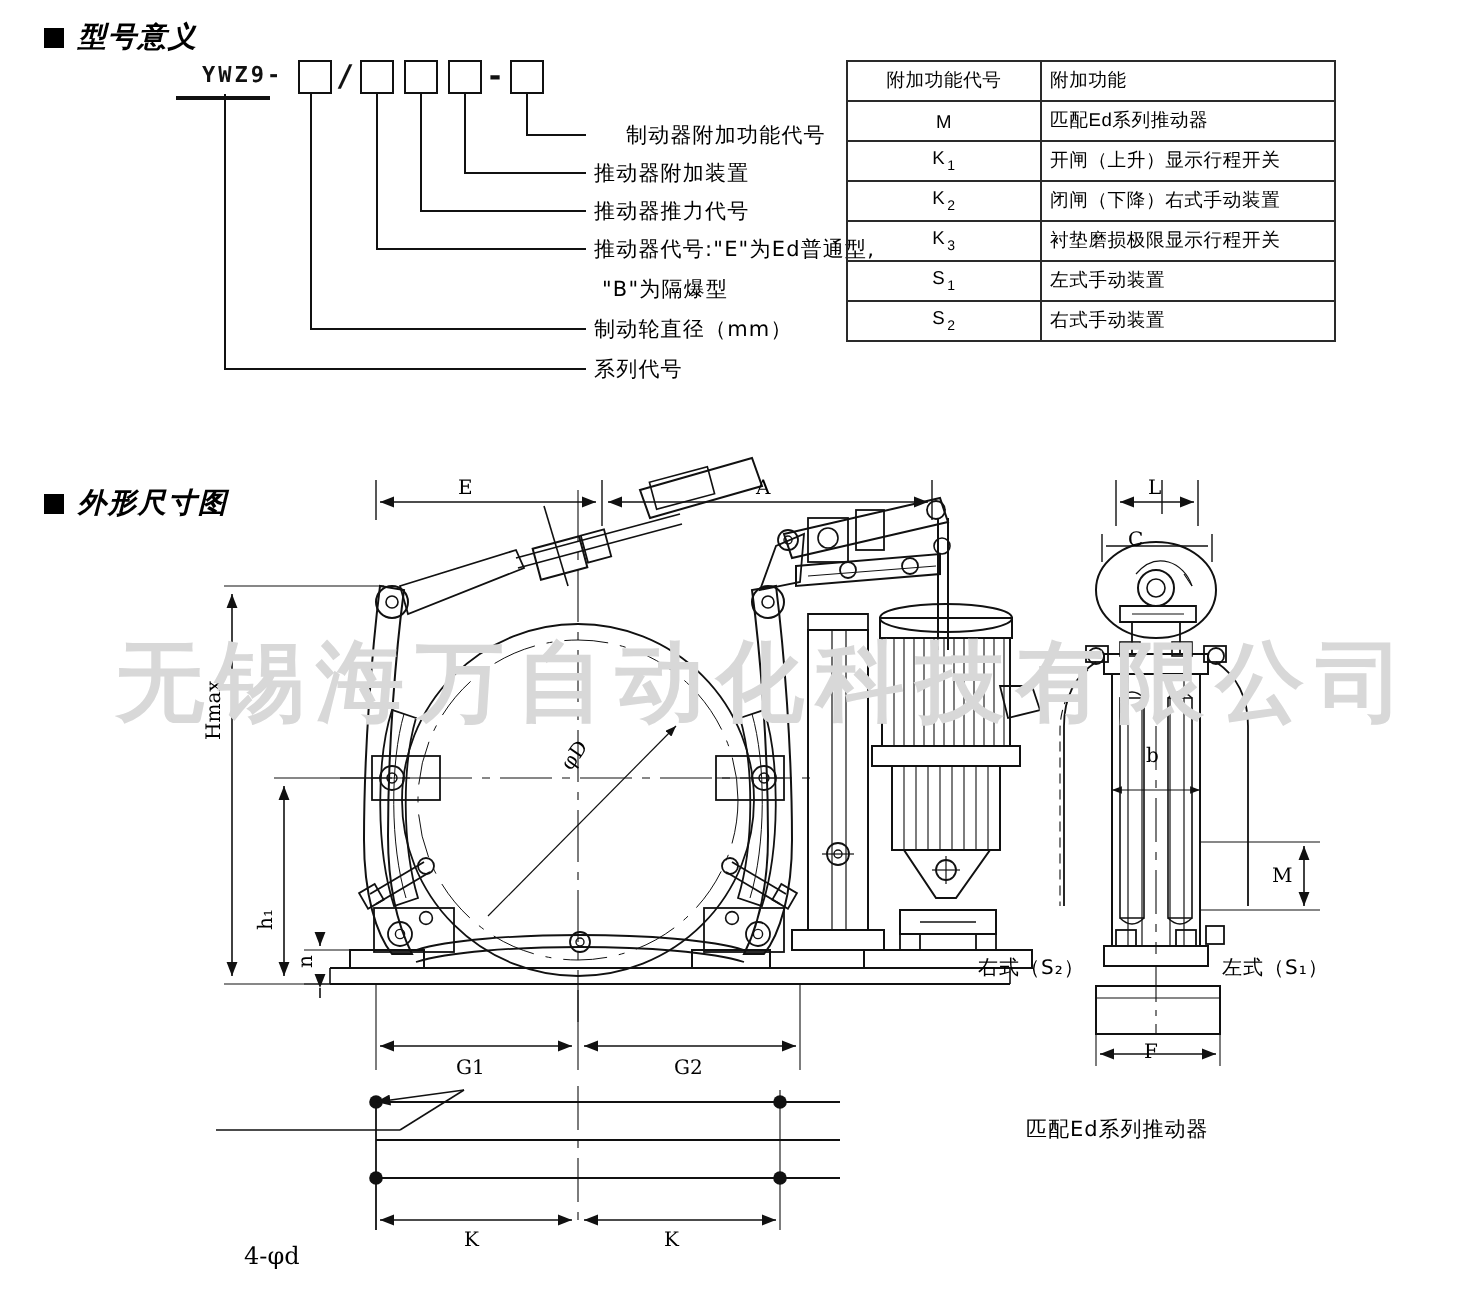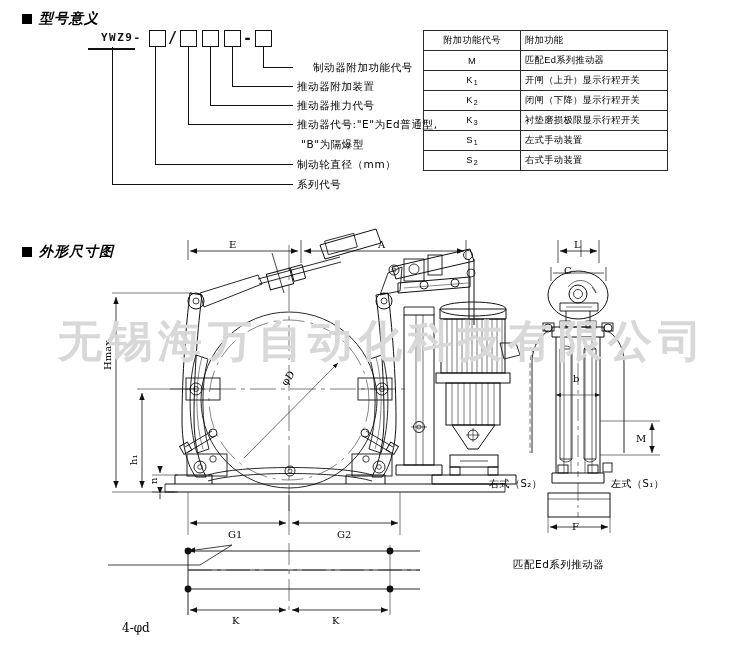--- a/index.html
+++ b/index.html
@@ -190,21 +190,21 @@
           <tr>
             <td class="code">M</td>
             <td class="desc">匹配Ed系列推动器</td>
           </tr>
           <tr>
             <td class="code">K<span class="sub">1</span></td>
             <td class="desc">开闸（上升）显示行程开关</td>
           </tr>
           <tr>
             <td class="code">K<span class="sub">2</span></td>
-            <td class="desc">闭闸（下降）显示行程开关</td>
+            <td class="desc">闭闸（下降）右式手动装置</td>
           </tr>
           <tr>
             <td class="code">K<span class="sub">3</span></td>
             <td class="desc">衬垫磨损极限显示行程开关</td>
           </tr>
           <tr>
             <td class="code">S<span class="sub">1</span></td>
             <td class="desc">左式手动装置</td>
           </tr>
           <tr>

